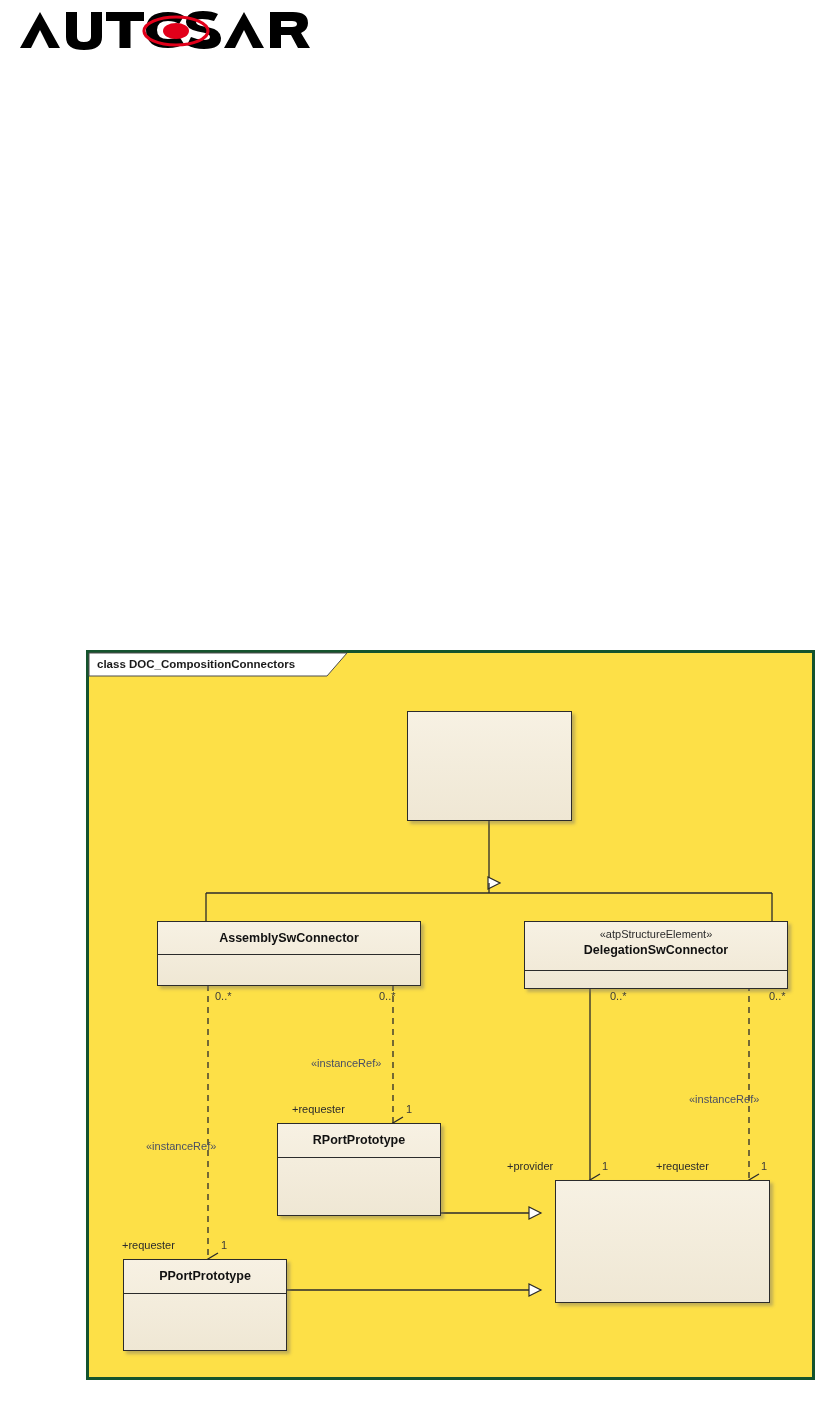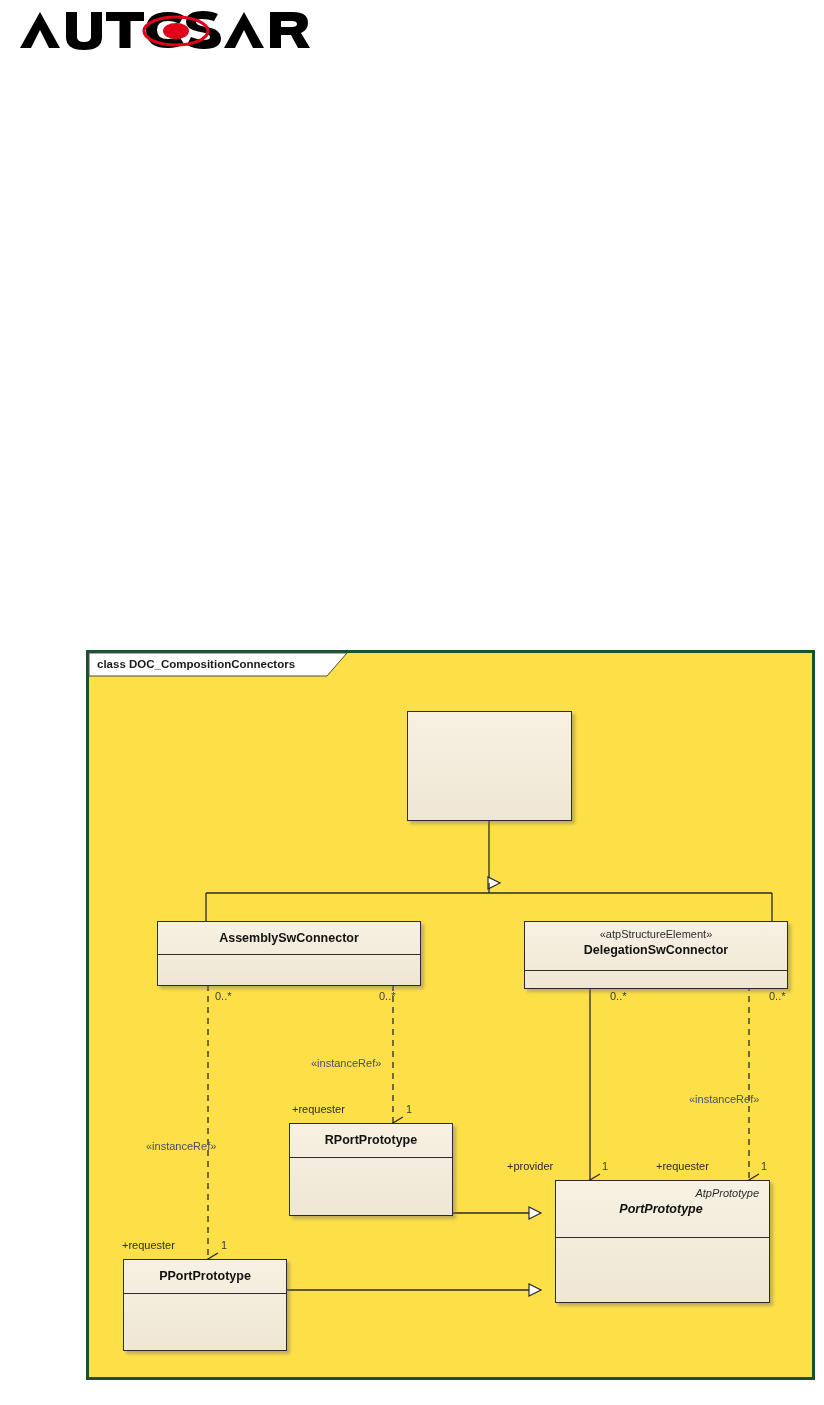--- a/index.html
+++ b/index.html
@@ -225,39 +225,35 @@
   </div>
 
   <div class="uml-class" style="left:435px; top:268px; width:264px; height:68px;">
     <div class="uml-head" style="height:49px;">
       <span class="stereo plain">«atpStructureElement»</span>
       <span class="cname">DelegationSwConnector</span>
     </div>
     <div class="uml-body" style="height:17px;"></div>
   </div>
 
-  <div class="uml-class" style="left:200px; top:470px; width:164px; height:93px;">
+  <div class="uml-class" style="left:188px; top:470px; width:164px; height:93px;">
     <div class="uml-head" style="height:34px;">
       <span class="cname" style="line-height:23px;">RPortPrototype</span>
     </div>
     <div class="uml-body" style="height:57px;"></div>
   </div>
 
   <div class="uml-class" style="left:34px; top:606px; width:164px; height:92px;">
     <div class="uml-head" style="height:34px;">
       <span class="cname" style="line-height:23px;">PPortPrototype</span>
     </div>
     <div class="uml-body" style="height:56px;"></div>
   </div>
 
   <div class="uml-class" style="left:466px; top:527px; width:215px; height:123px;">
-    <div class="uml-head" style="height:57px; padding-right:10px;">
-      <span class="stereo right">AtpPrototype</span>
-      <span class="cname abstract">PortPrototype</span>
-    </div>
     <div class="uml-body" style="height:64px;"></div>
   </div>
 
   <div class="edge-label mult" style="left:126px; top:337px;">0..*</div>
   <div class="edge-label" style="left:57px; top:487px;">«instanceRef»</div>
   <div class="edge-label role" style="left:33px; top:586px;">+requester</div>
   <div class="edge-label mult" style="left:132px; top:586px;">1</div>
 
   <div class="edge-label mult" style="left:290px; top:337px;">0..*</div>
   <div class="edge-label" style="left:222px; top:404px;">«instanceRef»</div>

